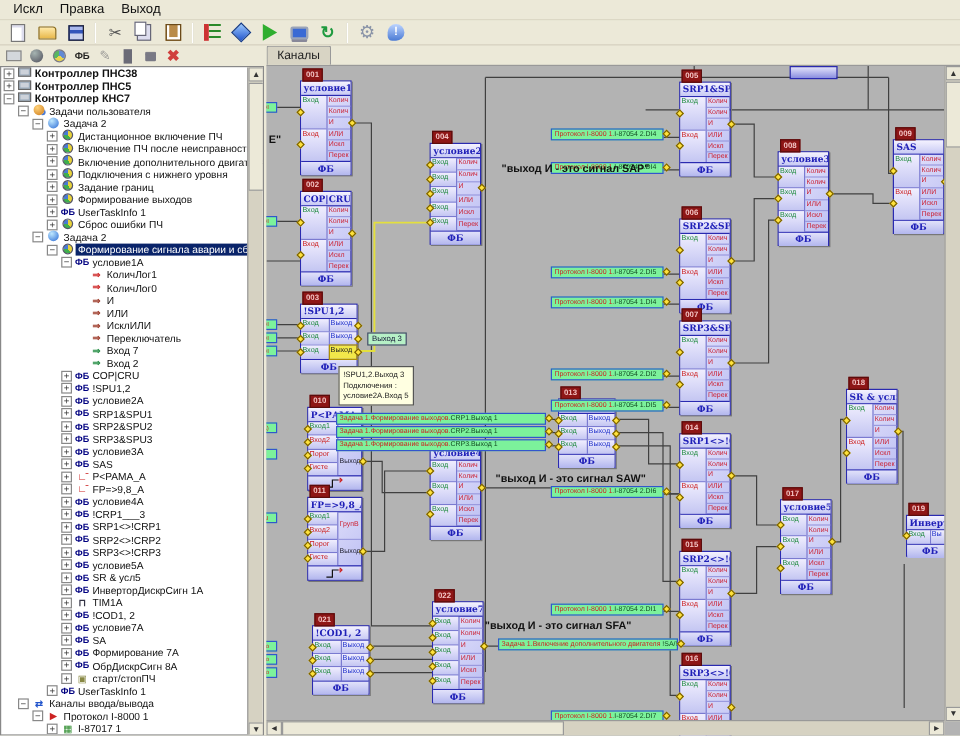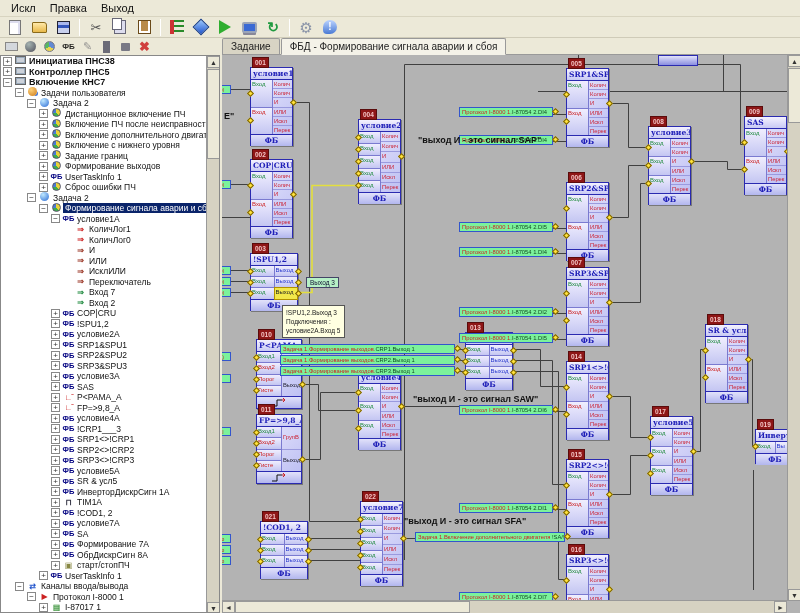--- a/index.html
+++ b/index.html
@@ -183,41 +183,40 @@
         <span class="i2-col"></span>
       </div>
       <div class="t2">
         <span class="i2-lock"></span>
       </div>
       <div class="t2">
         <span class="i2-x">✖</span>
       </div>
     </div>
   <div id="tabs">
-      <div class="tab">Задание</div>
-      <div class="tab active">ФБД - Формирование сигнала аварии и сбоя</div>
+      <div class="tab">Каналы</div>
     </div>
 </div>
 
 <div id="tree">
   <div id="treerows">
       <div class="trow bold" style="padding-left: 2px;">
         <div class="exp">+</div>
         <div class="ticon"><span class="ic-mon"></span></div>
-        <div class="lbl">Инициатива ПНС38</div>
+        <div class="lbl">Контроллер ПНС38</div>
       </div>
       <div class="trow bold" style="padding-left: 2px;">
         <div class="exp">+</div>
         <div class="ticon"><span class="ic-mon"></span></div>
         <div class="lbl">Контроллер ПНС5</div>
       </div>
       <div class="trow bold" style="padding-left: 2px;">
         <div class="exp">−</div>
         <div class="ticon"><span class="ic-mon"></span></div>
-        <div class="lbl">Включение КНС7</div>
+        <div class="lbl">Контроллер КНС7</div>
       </div>
       <div class="trow" style="padding-left: 14px;">
         <div class="exp">−</div>
         <div class="ticon"><span class="ic-sph"></span></div>
         <div class="lbl">Задачи пользователя</div>
       </div>
       <div class="trow" style="padding-left: 26px;">
         <div class="exp">−</div>
         <div class="ticon"><span class="ic-task"></span></div>
         <div class="lbl">Задача 2</div>
@@ -233,21 +232,21 @@
         <div class="lbl">Включение ПЧ после неисправности</div>
       </div>
       <div class="trow" style="padding-left: 38px;">
         <div class="exp">+</div>
         <div class="ticon"><span class="ic-func"></span></div>
         <div class="lbl">Включение дополнительного двигателя</div>
       </div>
       <div class="trow" style="padding-left: 38px;">
         <div class="exp">+</div>
         <div class="ticon"><span class="ic-func"></span></div>
-        <div class="lbl">Включение с нижнего уровня</div>
+        <div class="lbl">Подключения с нижнего уровня</div>
       </div>
       <div class="trow" style="padding-left: 38px;">
         <div class="exp">+</div>
         <div class="ticon"><span class="ic-func"></span></div>
         <div class="lbl">Задание границ</div>
       </div>
       <div class="trow" style="padding-left: 38px;">
         <div class="exp">+</div>
         <div class="ticon"><span class="ic-func"></span></div>
         <div class="lbl">Формирование выходов</div>

